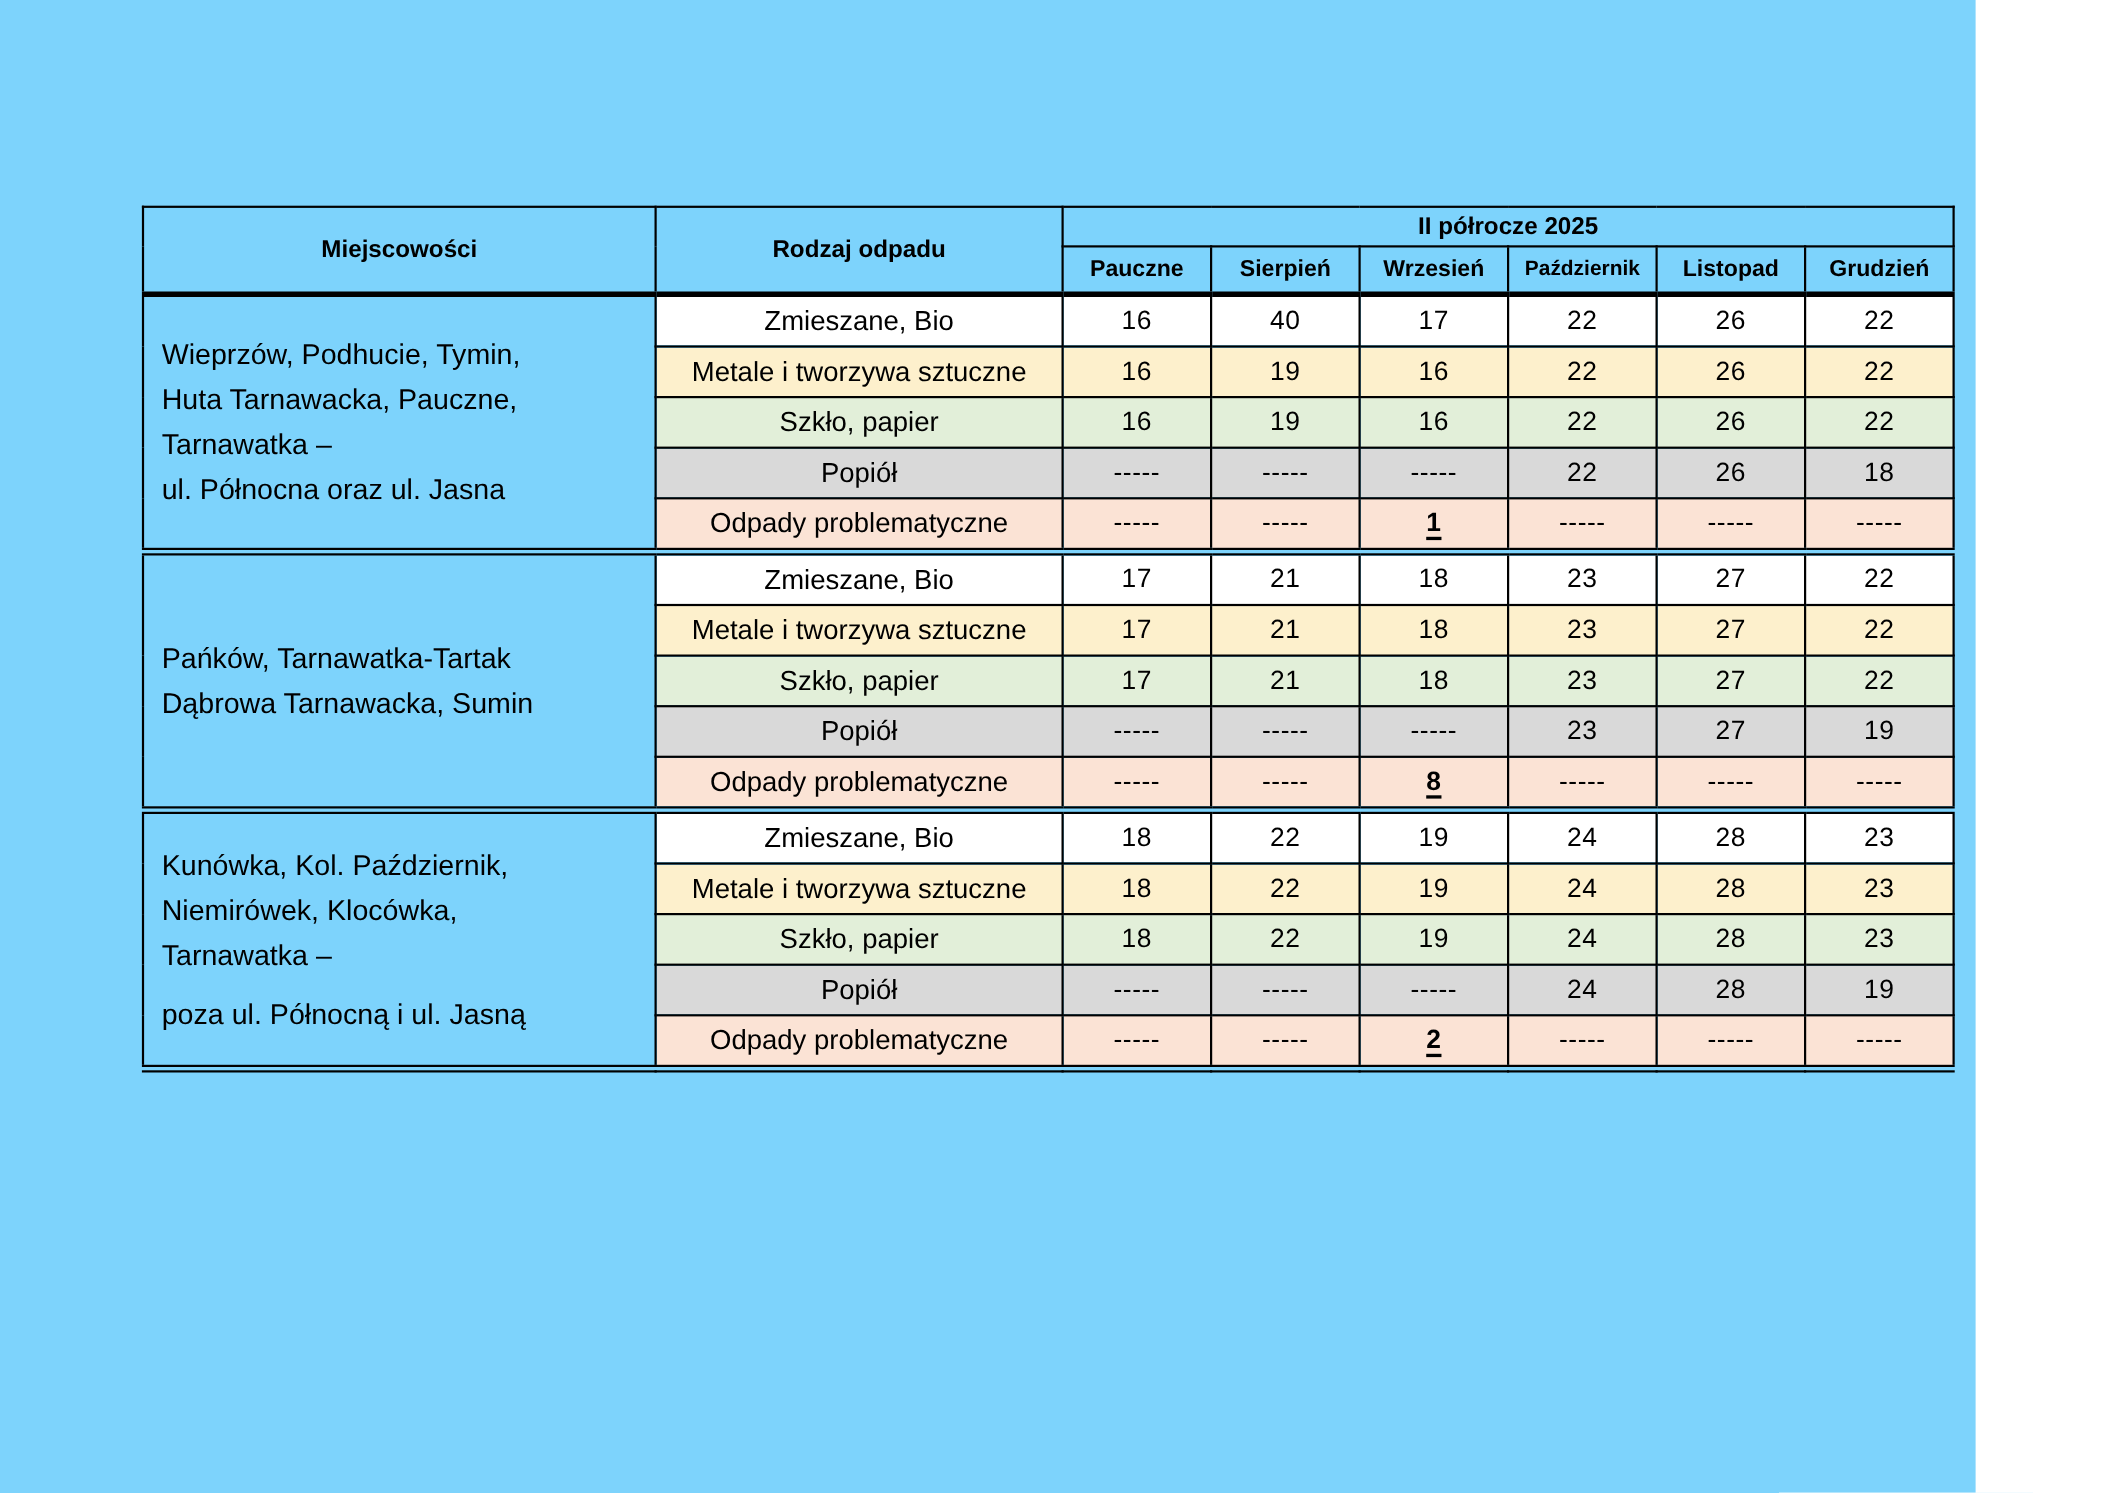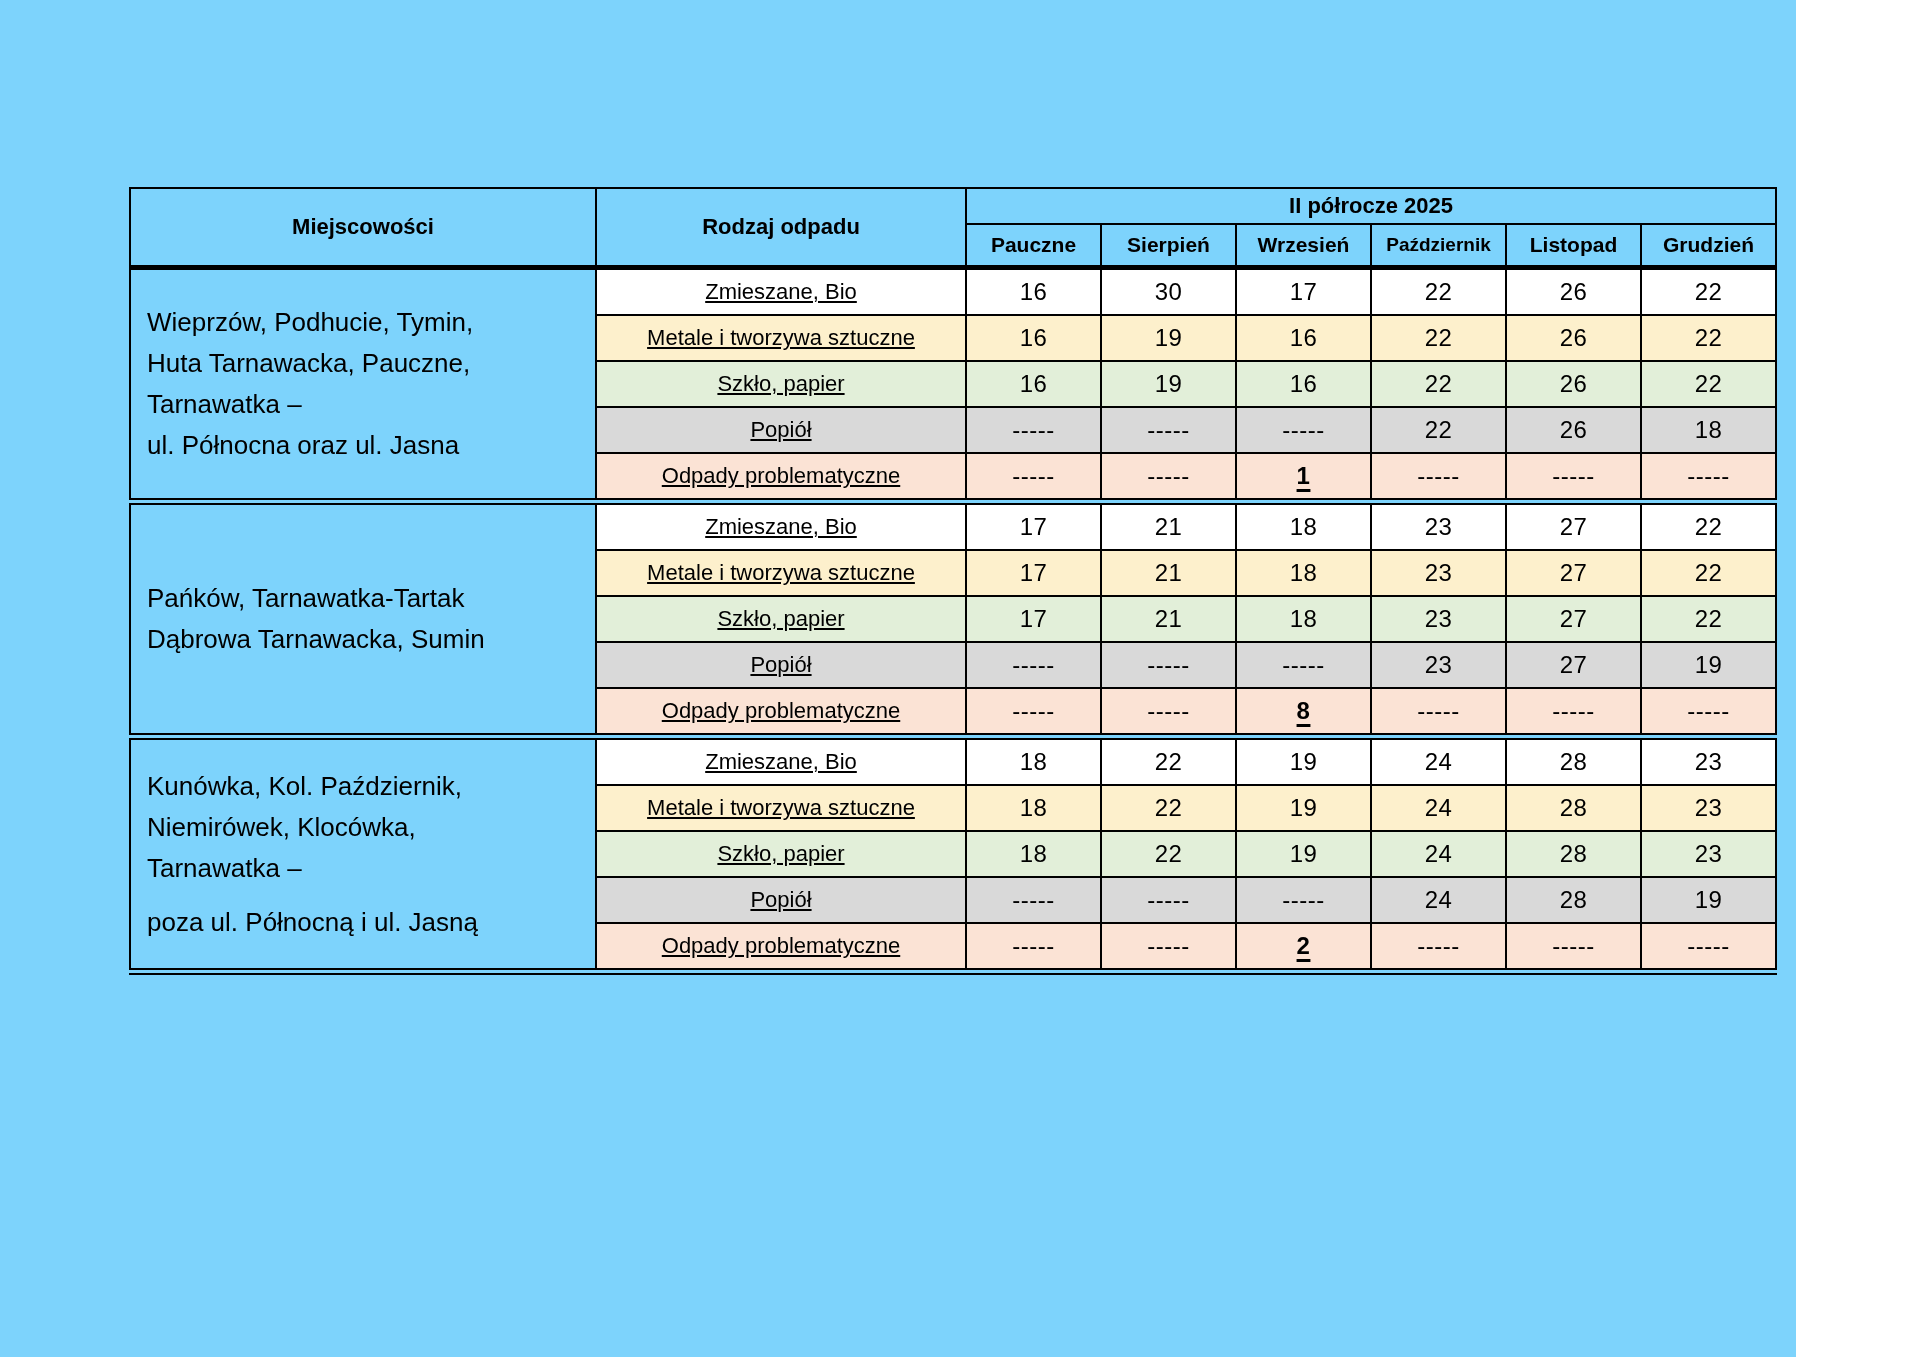--- a/index.html
+++ b/index.html
@@ -60,21 +60,21 @@
   .locality-line {
     line-height: 41px;
     min-height: 41px;
     white-space: nowrap;
   }
   .locality-line.blank {
     min-height: 13px;
     height: 13px;
     line-height: 13px;
   }
-  td.type-cell { font-size: 22px; text-decoration: underline; }
+  td.type-cell { font-size: 25px; }
   td.value-cell {
     font-size: 24px;
     letter-spacing: 0.5px;
   }
   .emph {
     font-weight: bold;
     text-decoration: underline;
     text-decoration-thickness: 2.5px;
     text-underline-offset: 5px;
   }
@@ -112,21 +112,21 @@
     <tbody>
         <tr>
           <td rowspan="5" class="locality-cell">
             <div class="locality-line">Wieprzów, Podhucie, Tymin,</div>
             <div class="locality-line">Huta Tarnawacka, Pauczne,</div>
             <div class="locality-line">Tarnawatka –</div>
             <div class="locality-line">ul. Północna oraz ul. Jasna</div>
           </td>
           <td class="type-cell" style="background: rgb(255, 255, 255);">Zmieszane, Bio</td>
           <td class="value-cell" style="background: rgb(255, 255, 255);"><span>16</span></td>
-          <td class="value-cell" style="background: rgb(255, 255, 255);"><span>30</span></td>
+          <td class="value-cell" style="background: rgb(255, 255, 255);"><span>40</span></td>
           <td class="value-cell" style="background: rgb(255, 255, 255);"><span>17</span></td>
           <td class="value-cell" style="background: rgb(255, 255, 255);"><span>22</span></td>
           <td class="value-cell" style="background: rgb(255, 255, 255);"><span>26</span></td>
           <td class="value-cell" style="background: rgb(255, 255, 255);"><span>22</span></td>
         </tr>
         <tr>
           <td class="type-cell" style="background: rgb(253, 240, 204);">Metale i tworzywa sztuczne</td>
           <td class="value-cell" style="background: rgb(253, 240, 204);"><span>16</span></td>
           <td class="value-cell" style="background: rgb(253, 240, 204);"><span>19</span></td>
           <td class="value-cell" style="background: rgb(253, 240, 204);"><span>16</span></td>

